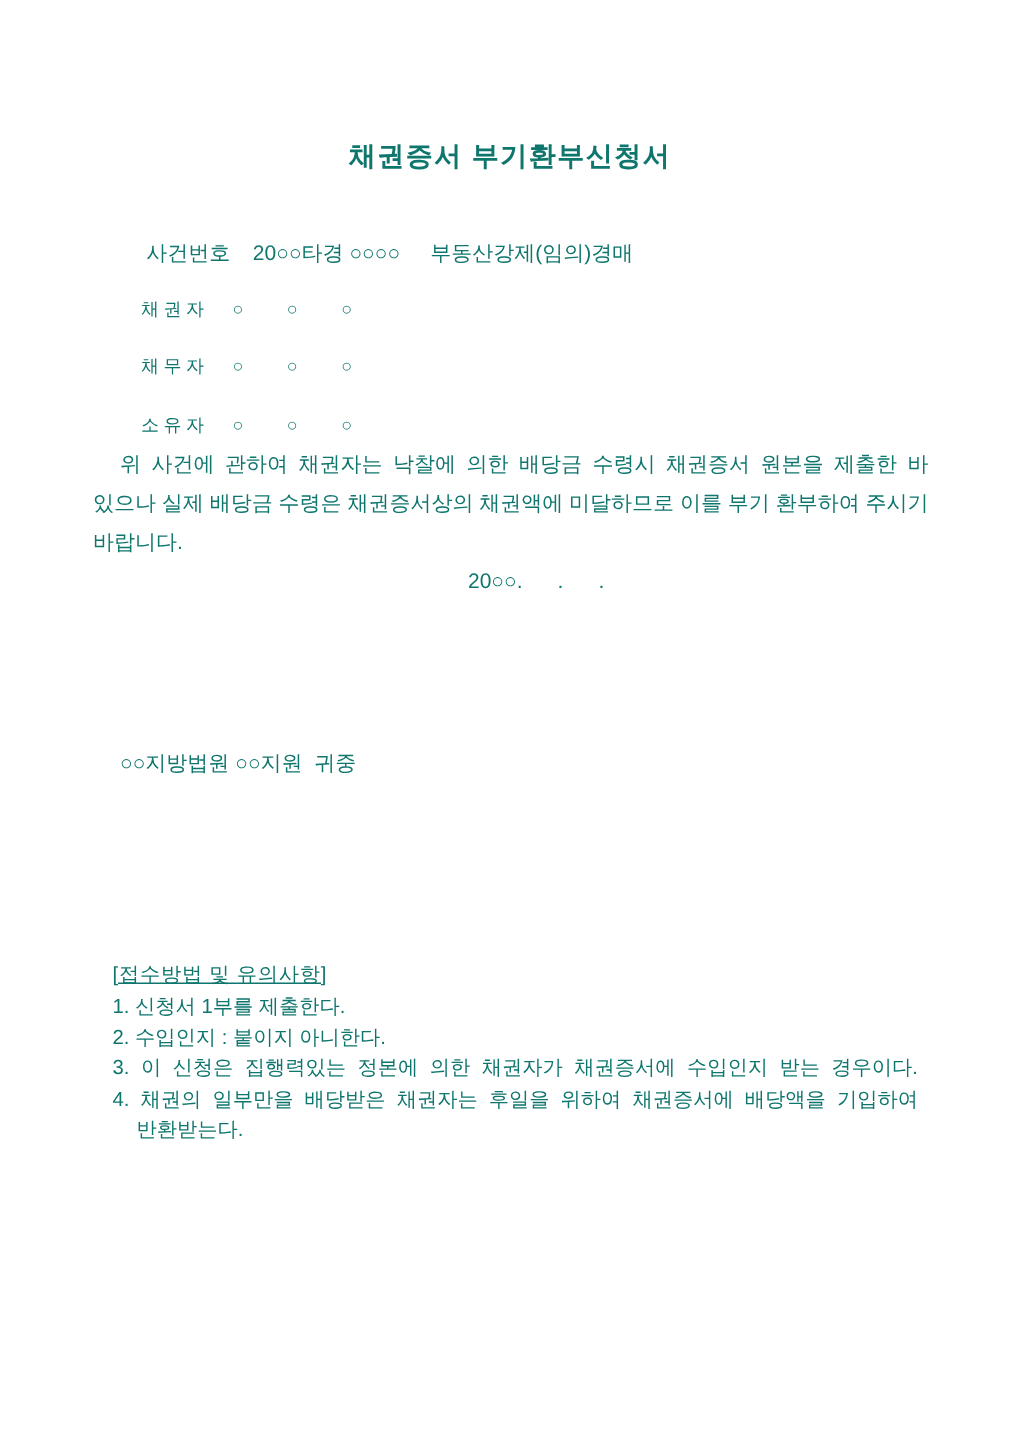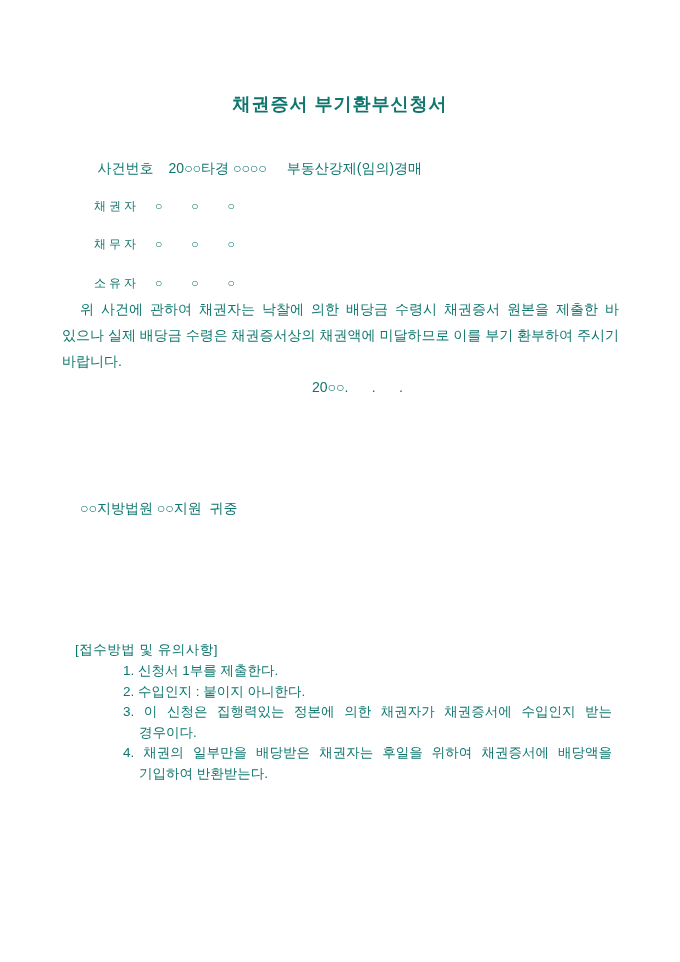--- a/index.html
+++ b/index.html
@@ -92,32 +92,33 @@
     margin-top: 39px;
   }
 
   .notes-heading {
     position: absolute;
     top: 641px;
     left: 75px;
     font-size: 13.5px;
     letter-spacing: 0.5px;
     white-space: pre;
+    text-decoration: underline;
   }
 
   .notes-list {
     position: absolute;
     top: 661px;
     left: 75px;
     width: 537px;
     font-size: 13.5px;
     line-height: 20.5px;
     word-break: keep-all;
   }
-  .note-item { padding-left: 16px; text-indent: -16px; margin-left: 48px; }
+  .note-item { padding-left: 16px; text-indent: -16px; }
   .note-item.justify      { text-align: justify; }
   .note-item.justify-last { text-align: justify; text-align-last: justify; }
 </style>
 </head>
 <body>
 
 <div class="page">
 
   <h1 class="doc-title">채권증서 부기환부신청서</h1>
 

